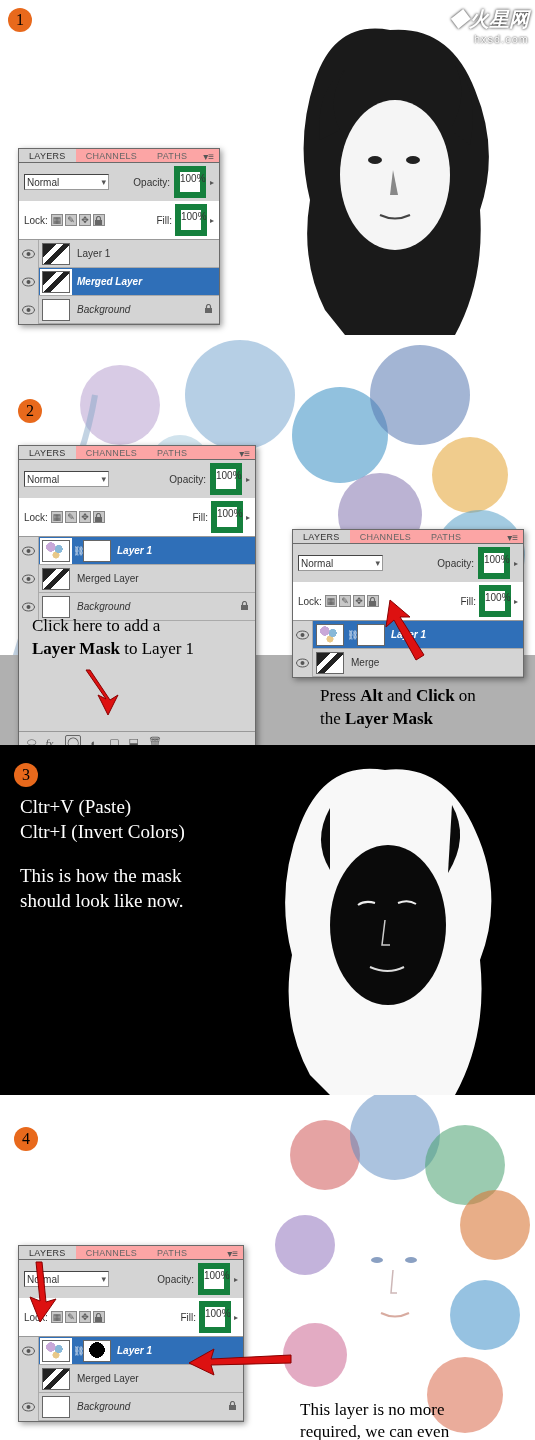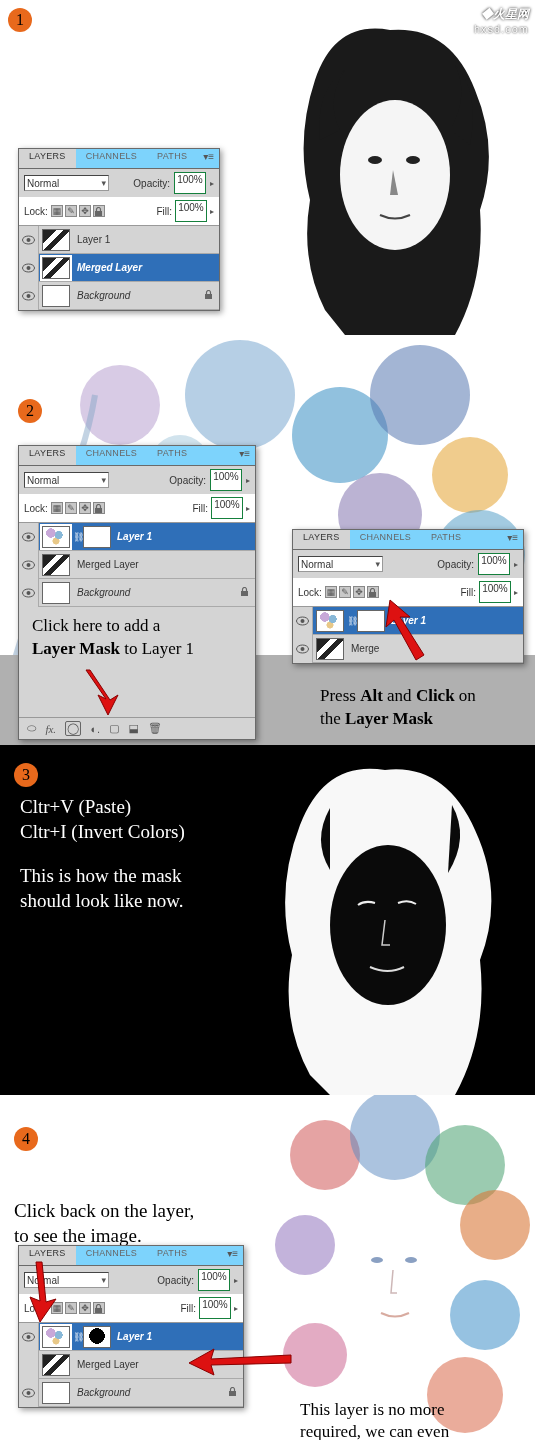--- a/index.html
+++ b/index.html
@@ -44,38 +44,38 @@
   .s4 .step-badge { top: 32px; left: 14px; }
   .s4-text { position: absolute; top: 104px; left: 14px; font-size: 19px; line-height: 1.3; }
   .s4-panel { position: absolute; top: 150px; left: 18px; }
   .s4-portrait { position: absolute; top: 0; right: 0; width: 300px; height: 345px; }
   .s4-arrow1 { position: absolute; top: 162px; left: 22px; }
   .s4-arrow2 { position: absolute; top: 250px; left: 186px; }
   .s4-text2 { position: absolute; top: 304px; left: 300px; font-size: 17px; line-height: 1.3; }
   
   
   .watermark { position: absolute; top: 6px; right: 6px; color: #fff; font-family: Arial, sans-serif; text-align: right; z-index: 100; }
-  .watermark .wm1 { font-size: 12px; font-weight: bold; font-style: italic; text-shadow: 0 0 3px #000; }
+  .watermark .wm1 { font-size: 20px; font-weight: bold; font-style: italic; text-shadow: 0 0 3px #000; }
   .watermark .wm2 { font-size: 11px; text-shadow: 0 0 2px #000; letter-spacing: 1px; text-align: right; }
   
   
   .layers-panel {
     width: 232px; background: #d4d4d4;
     border: 1px solid #6a6a6a; font-family: Tahoma, Arial, sans-serif;
     font-size: 10px; color: #333;
     box-shadow: 2px 2px 6px rgba(0,0,0,0.4);
   }
-  .lp-tabs { display: flex; background: #7dd3fc; height: 20px; border-bottom: 1px solid #6a6a6a; }
+  .lp-tabs { display: flex; background: #fca5a5; height: 14px; border-bottom: 1px solid #6a6a6a; }
   .lp-tab { padding: 2px 10px; color: #666; font-size: 9px; letter-spacing: 0.3px; }
   .lp-tab.active { background: #d4d4d4; color: #333; }
   .lp-menu { margin-left: auto; padding: 2px 5px; color: #555; }
   .lp-row1 { display: flex; align-items: center; padding: 3px 5px; gap: 4px; background: #d4d4d4; }
   .lp-select { width: 85px; height: 16px; border: 1px inset #999; background: #fff; font-size: 10px; padding-left: 2px; display: flex; align-items: center; position: relative; }
   .lp-select::after { content: "▾"; position: absolute; right: 2px; font-size: 9px; color: #555; }
-  .lp-num { width: 32px; height: 22px; border: 1px solid #15803d; background: #fff; font-size: 10px; text-align: center; display: inline-block; line-height: 13px; }
+  .lp-num { width: 32px; height: 32px; border: 6px solid #15803d; background: #fff; font-size: 10px; text-align: center; display: inline-block; line-height: 13px; }
   .lp-arrow { font-size: 8px; color: #555; }
   .lp-row2 { display: flex; align-items: center; padding: 3px 5px; gap: 3px; background: #ffffff; border-bottom: 1px solid #999; }
   .lp-lock-icons { display: flex; gap: 2px; font-size: 10px; color: #555; }
   .lp-lock-box { width: 12px; height: 12px; border: 1px solid #888; background: #c8c8c8; display: flex; align-items: center; justify-content: center; font-size: 9px; }
   .lp-label { font-size: 10px; }
   .lp-spacer { flex: 1; }
   
   .lp-layers { background: #404040; }
   .lp-layer { display: flex; align-items: center; height: 28px; border-bottom: 1px solid #aaa; background: #d4d4d4; }
   .lp-layer.sel { background: #2f6fb8; color: #fff; }
@@ -409,24 +409,20 @@
     <circle cx="250" cy="220" r="35" fill="#4090c8" opacity="0.55"></circle>
     <circle cx="80" cy="260" r="32" fill="#c85888" opacity="0.5"></circle>
     <circle cx="230" cy="300" r="38" fill="#d86848" opacity="0.55"></circle>
     <ellipse cx="160" cy="180" rx="52" ry="72" fill="#fff" opacity="0.85"></ellipse>
     <ellipse cx="142" cy="165" rx="6" ry="3" fill="#5878a8" opacity="0.7"></ellipse>
     <ellipse cx="176" cy="165" rx="6" ry="3" fill="#5878a8" opacity="0.7"></ellipse>
     <path d="M 158 175 L 156 198 L 162 198" stroke="#b89898" stroke-width="1.5" fill="none" opacity="0.7"></path>
     <path d="M 146 218 Q 160 225 174 218" stroke="#c88878" stroke-width="2" fill="none" opacity="0.7"></path>
   </svg>
 
-  <div class="s4-text">
-    <div>Click back on the layer,</div>
-    <div>to see the image.</div>
-  </div>
 
   <div class="layers-panel s4-panel" style="width:226px;">
     <div class="lp-tabs">
       <div class="lp-tab active">LAYERS</div>
       <div class="lp-tab">CHANNELS</div>
       <div class="lp-tab">PATHS</div>
       <div class="lp-menu">▾≡</div>
     </div>
     <div class="lp-row1">
       <div class="lp-select">Normal</div>

